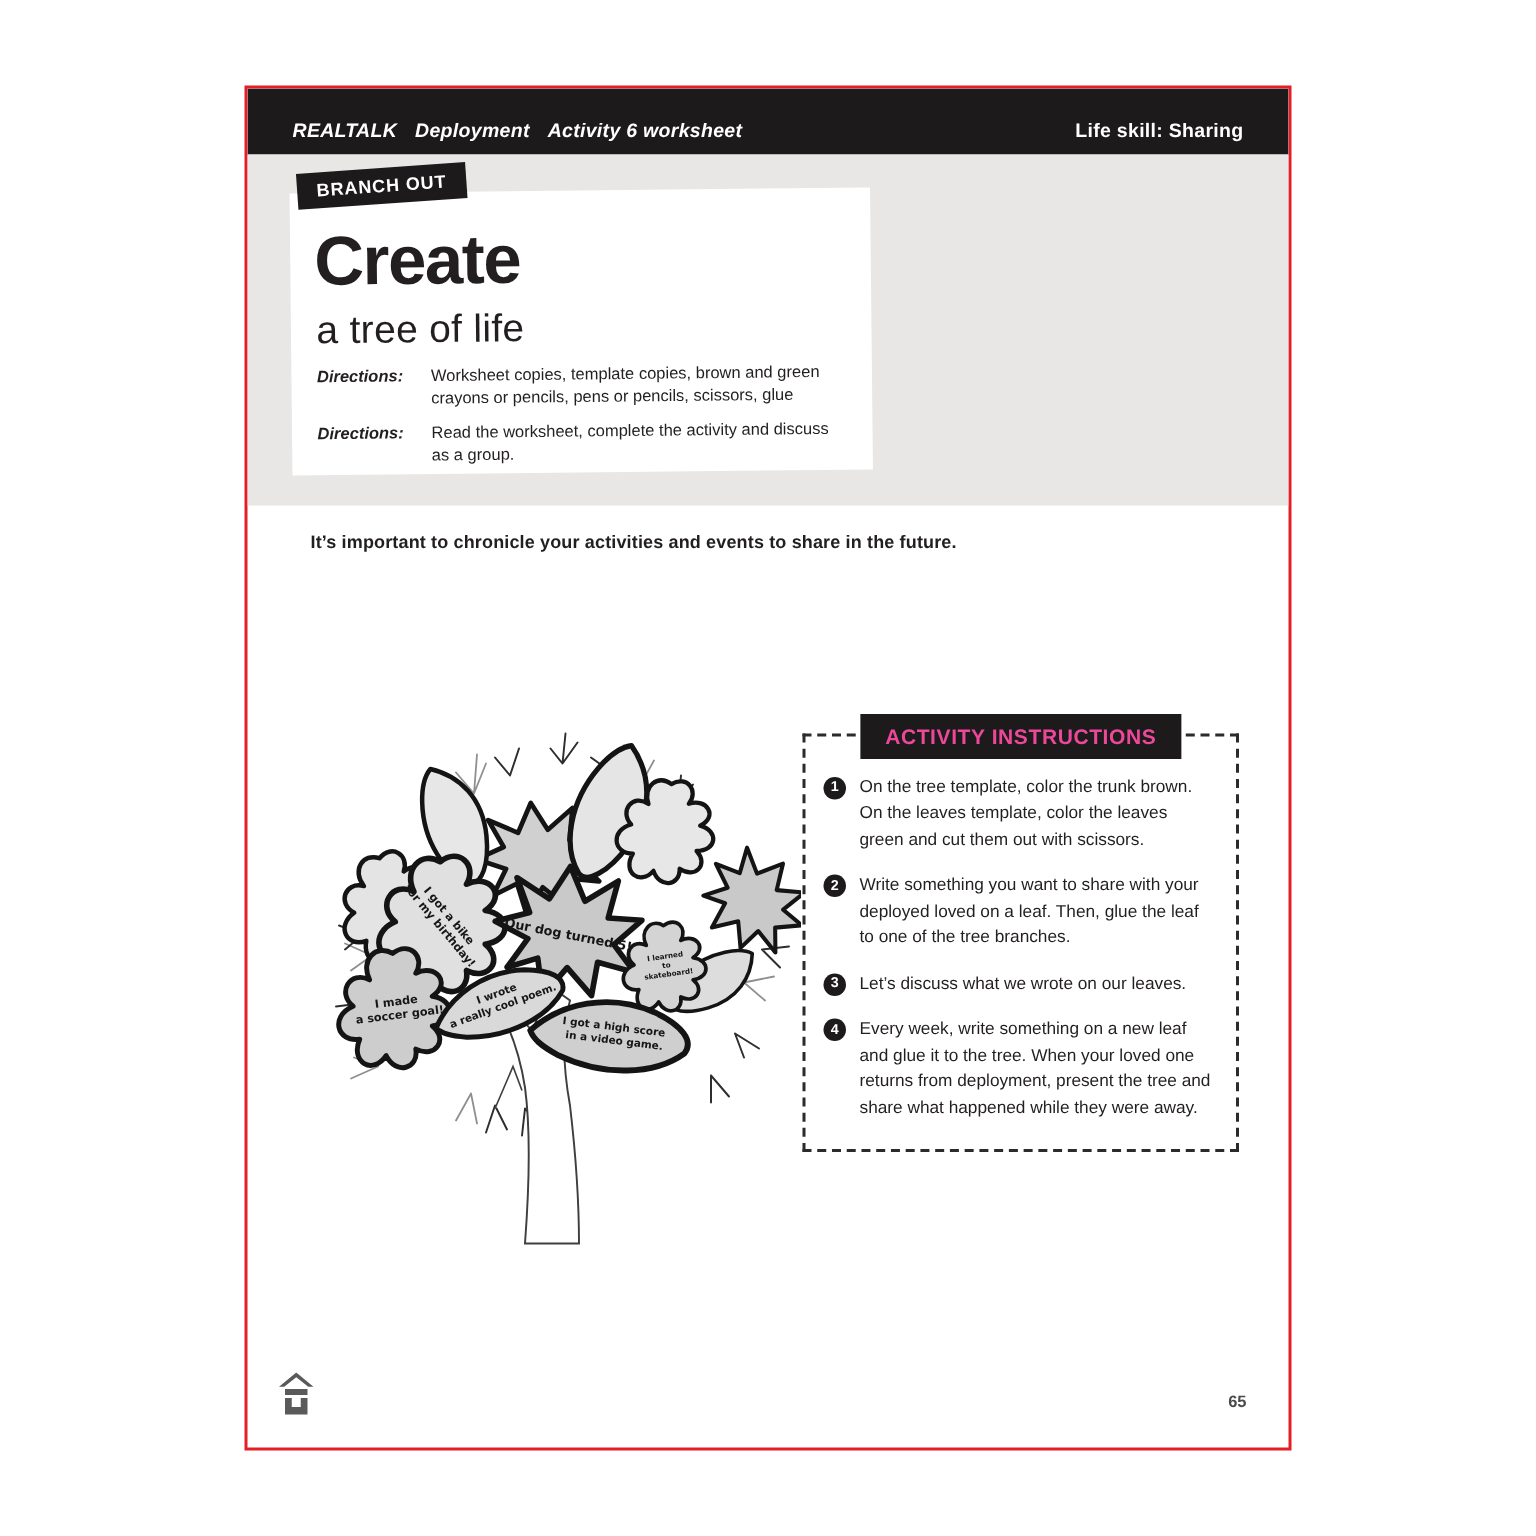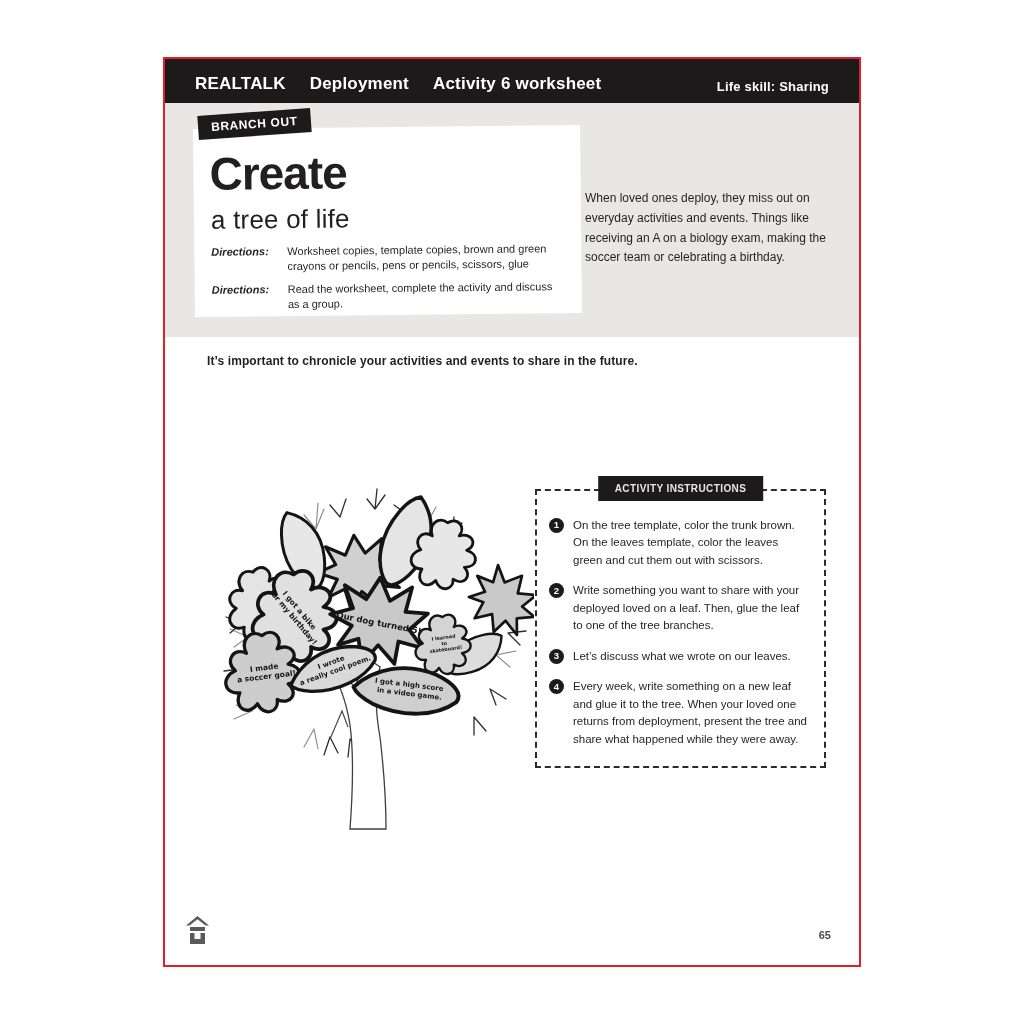--- a/index.html
+++ b/index.html
@@ -3,21 +3,21 @@
 <meta charset="utf-8">
 <style>
   html,body{margin:0;padding:0;background:#ffffff;}
   body{width:1024px;height:1024px;position:relative;font-family:"Liberation Sans",sans-serif;color:#231f20;}
   .page{position:absolute;left:163px;top:57px;width:698px;height:910px;background:#fff;
         border:2px solid #e31e26;box-sizing:border-box;overflow:hidden;}
   
   .topbar{position:absolute;left:0;top:0;width:100%;height:44px;background:#1d1a1b;
           display:flex;align-items:flex-end;justify-content:space-between;
           box-sizing:border-box;padding:0 30px 9px 30px;color:#fff;}
-  .nav-left{display:flex;gap:24px;font-size:17px;font-weight:bold;letter-spacing:.2px;}
+  .nav-left{display:flex;gap:12px;font-size:13px;font-weight:bold;letter-spacing:.2px;font-style:italic;}
   .nav-right{font-size:13px;font-weight:bold;letter-spacing:.2px;}
   
   .grayband{position:absolute;left:0;top:44px;width:100%;height:234px;background:#e8e7e6;}
   .herobox{position:absolute;left:29px;top:68px;width:387px;height:188px;background:#fff;
            transform:rotate(-0.6deg);}
   .tag{position:absolute;left:33px;top:53px;background:#1d1a1b;color:#fff;font-size:12px;
        font-weight:bold;padding:5px 13px;transform:rotate(-4deg);letter-spacing:.6px;z-index:3;}
   .title{position:absolute;left:16px;top:18px;font-size:46px;font-weight:bold;letter-spacing:-1px;}
   .subtitle{position:absolute;left:17px;top:76px;font-size:26px;letter-spacing:.2px;}
   .specs{position:absolute;left:17px;top:116px;width:355px;font-size:11px;line-height:1.4;}
@@ -27,21 +27,21 @@
   .intro{position:absolute;left:420px;top:130px;width:266px;font-size:12px;line-height:1.65;}
   
   .heading{position:absolute;left:42px;top:295px;width:645px;font-size:12px;font-weight:bold;letter-spacing:.1px;}
   .p1{position:absolute;left:42px;top:331px;width:645px;font-size:12.5px;line-height:1.5;}
   .p2{position:absolute;left:42px;top:360px;width:648px;font-size:12.5px;line-height:1.55;}
   .treewrap{position:absolute;left:47px;top:418px;width:322px;height:370px;}
   
   .instr{position:absolute;left:370px;top:430px;width:291px;height:279px;border:2px dashed #2b2b2b;
          background:#fff;box-sizing:border-box;}
   .instr-title{position:absolute;top:-15px;left:50%;transform:translateX(-50%);background:#1d1a1b;
-               color:#e5e5e5;white-space:nowrap;font-size:10px;font-weight:bold;padding:7px 17px;letter-spacing:.4px;}
+               color:#ec4899;white-space:nowrap;font-size:14px;font-weight:bold;padding:7px 17px;letter-spacing:.4px;}
   .instr-items{padding:26px 14px 8px 12px;}
   .item{display:flex;gap:9px;margin-bottom:13px;font-size:11.5px;line-height:1.52;}
   .bullet{flex:0 0 auto;width:15px;height:15px;border-radius:50%;background:#1d1a1b;color:#fff;
           font-size:9.5px;font-weight:bold;display:flex;align-items:center;justify-content:center;margin-top:1px;}
   
   .footer-logo{position:absolute;left:21px;bottom:16px;}
   .pagenum{position:absolute;right:28px;bottom:24px;font-size:11px;font-weight:bold;color:#4a4a4a;}
   
   .leaftext{font-family:"DejaVu Sans",sans-serif;font-weight:bold;fill:#161616;}
 </style>
@@ -68,21 +68,20 @@
       <div class="spec-row">
         <div class="spec-label">Directions:</div>
         <div class="spec-value">Worksheet copies, template copies, brown and green crayons or pencils, pens or pencils, scissors, glue</div>
       </div>
       <div class="spec-row">
         <div class="spec-label">Directions:</div>
         <div class="spec-value">Read the worksheet, complete the activity and discuss as a group.</div>
       </div>
     </div>
   </div>
-  <div class="intro">When loved ones deploy, they miss out on everyday activities and events. Things like receiving an A on a biology exam, making the soccer team or celebrating a birthday.</div>
 
   <div class="heading">It’s important to chronicle your activities and events to share in the future.</div>
 
   <div class="treewrap">
     <svg width="322" height="370" viewBox="0 0 322 370">
       <defs>
         <path id="lfAlmond" d="M0,-42 C16,-30 24,-10 16,14 C10,32 0,42 -6,38 C-20,26 -24,0 -14,-24 C-9,-36 -4,-40 0,-42 Z"></path>
         <path id="lfAlmondH" d="M-42,2 C-28,-14 -4,-22 20,-15 C35,-10 42,-3 38,4 C24,17 -2,21 -26,13 C-36,9 -40,6 -42,2 Z"></path>
         <path id="lfOak" d="M-2,-34 C8,-42 18,-32 12,-22 C24,-28 34,-16 22,-8 C36,-6 36,8 22,10 C32,18 24,30 12,24 C14,36 0,40 -6,28 C-14,40 -28,32 -22,18 C-36,20 -40,4 -26,-2 C-36,-10 -28,-24 -16,-18 C-22,-30 -12,-40 -2,-34 Z"></path>
         <path id="lfMaple" d="M0,-38 L9,-20 L26,-32 L22,-12 L40,-12 L26,2 L38,16 L18,12 L16,30 L2,16 L-10,32 L-14,12 L-30,18 L-20,2 L-38,-6 L-20,-12 L-28,-30 L-10,-20 Z"></path>

